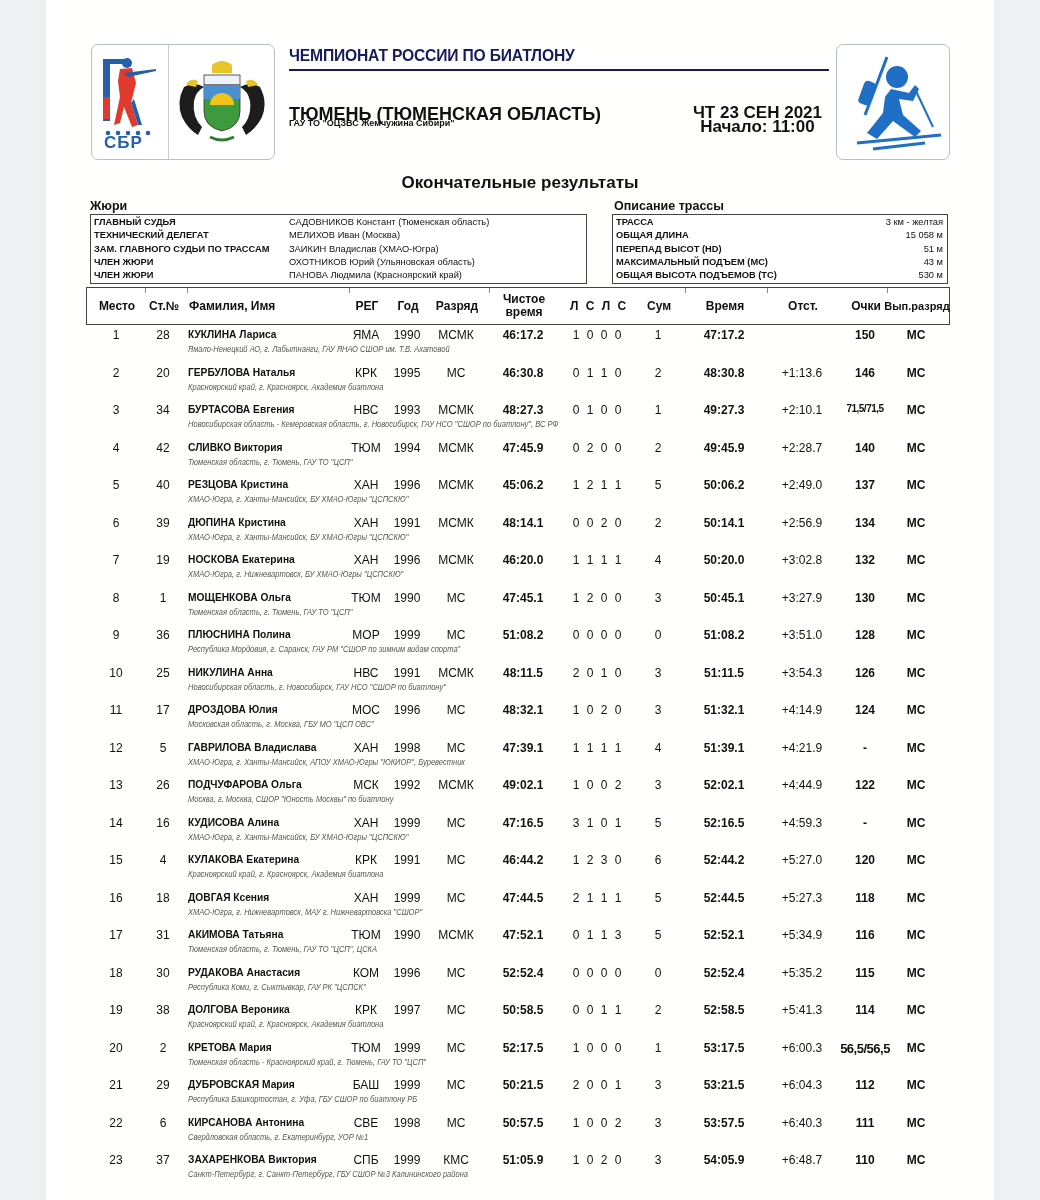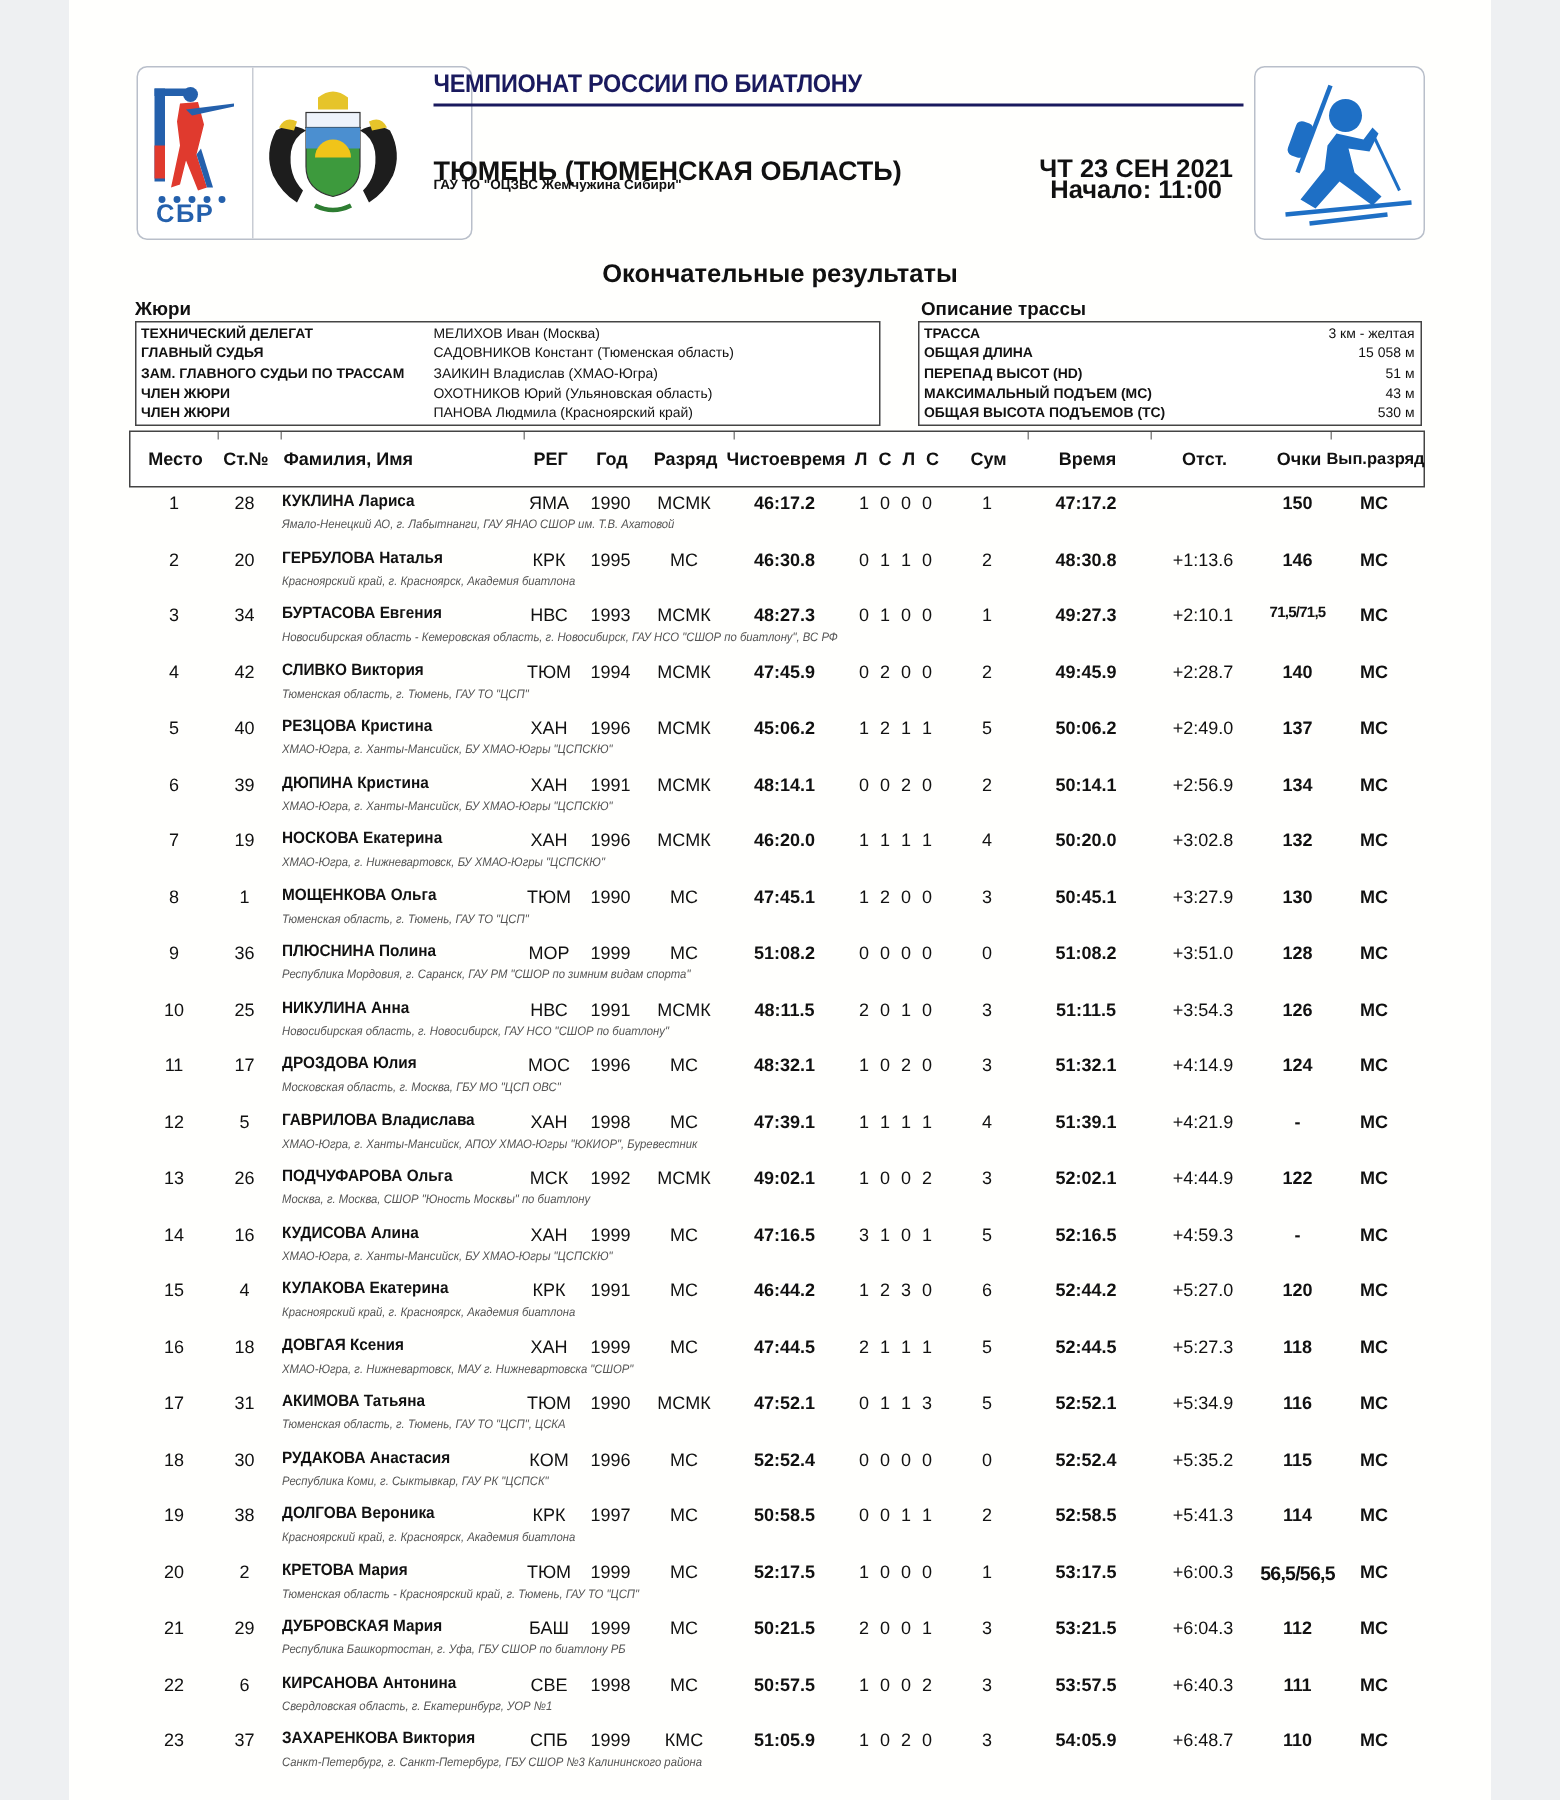--- a/index.html
+++ b/index.html
@@ -11,21 +11,21 @@
     }
     .page {
       position: absolute; left: 46px; top: 0; width: 948px; height: 1200px;
       background: #fffffd;
     }
     .abs { position: absolute; }
 
     
     .logo-left {
       left: 45px; top: 44px; width: 182px; height: 114px;
-      border: 1px solid #b9bfca; border-radius: 7px; background: #fff; padding-left: 40px;
+      border: 1px solid #b9bfca; border-radius: 7px; background: #fff;
     }
     .logo-left .divider { position: absolute; left: 76px; top: 0; width: 1px; height: 114px; background: #c8ccd4; }
     .logo-right {
       left: 790px; top: 44px; width: 112px; height: 114px;
       border: 1px solid #b9bfca; border-radius: 7px; background: #fff;
     }
 
     .champ-title {
       left: 243px; top: 46px; font-size: 17px; font-weight: bold; color: #1a1a5e;
       letter-spacing: -0.2px; transform: scaleX(0.92); transform-origin: left;
@@ -141,26 +141,26 @@
   <div class="abs venue">ГАУ ТО "ОЦЗВС Жемчужина Сибири"</div>
   <div class="abs date">
     <div>ЧТ 23 СЕН 2021</div>
     <div>Начало: 11:00</div>
   </div>
   <div class="abs results-title">Окончательные результаты</div>
 
   <div class="abs box-title" style="left:44px;top:199px">Жюри</div>
   <div class="abs infobox jury" style="left:44px;top:214px;width:497px;height:70px">
     <div class="row">
+        <span class="lbl">ГЛАВНЫЙ СУДЬЯ</span>
+        <span>САДОВНИКОВ Констант (Тюменская область)</span>
+      </div>
+    <div class="row">
         <span class="lbl">ТЕХНИЧЕСКИЙ ДЕЛЕГАТ</span>
         <span>МЕЛИХОВ Иван (Москва)</span>
-      </div>
-    <div class="row">
-        <span class="lbl">ГЛАВНЫЙ СУДЬЯ</span>
-        <span>САДОВНИКОВ Констант (Тюменская область)</span>
       </div>
     <div class="row">
         <span class="lbl">ЗАМ. ГЛАВНОГО СУДЬИ ПО ТРАССАМ</span>
         <span>ЗАИКИН Владислав (ХМАО-Югра)</span>
       </div>
     <div class="row">
         <span class="lbl">ЧЛЕН ЖЮРИ</span>
         <span>ОХОТНИКОВ Юрий (Ульяновская область)</span>
       </div>
     <div class="row">
@@ -200,21 +200,21 @@
     <span class="tick" style="left:402px"></span>
     <span class="tick" style="left:598px"></span>
     <span class="tick" style="left:680px"></span>
     <span class="tick" style="left:800px"></span>
     <div class="col c-place">Место</div>
     <div class="col c-bib">Ст.№</div>
     <div class="col c-name">Фамилия, Имя</div>
     <div class="col c-reg">РЕГ</div>
     <div class="col c-year">Год</div>
     <div class="col c-rank">Разряд</div>
-    <div class="col c-net" style="flex-direction:row">
+    <div class="col c-net" style="flex-direction:column">
         <span>Чистое</span>
         <span>время</span>
       </div>
     <div class="col c-shoot">Л С Л С</div>
     <div class="col c-sum">Сум</div>
     <div class="col c-time">Время</div>
     <div class="col c-gap">Отст.</div>
     <div class="col c-pts">Очки</div>
     <div class="col c-done" style="font-size:11px">
         <span>Вып.</span>

